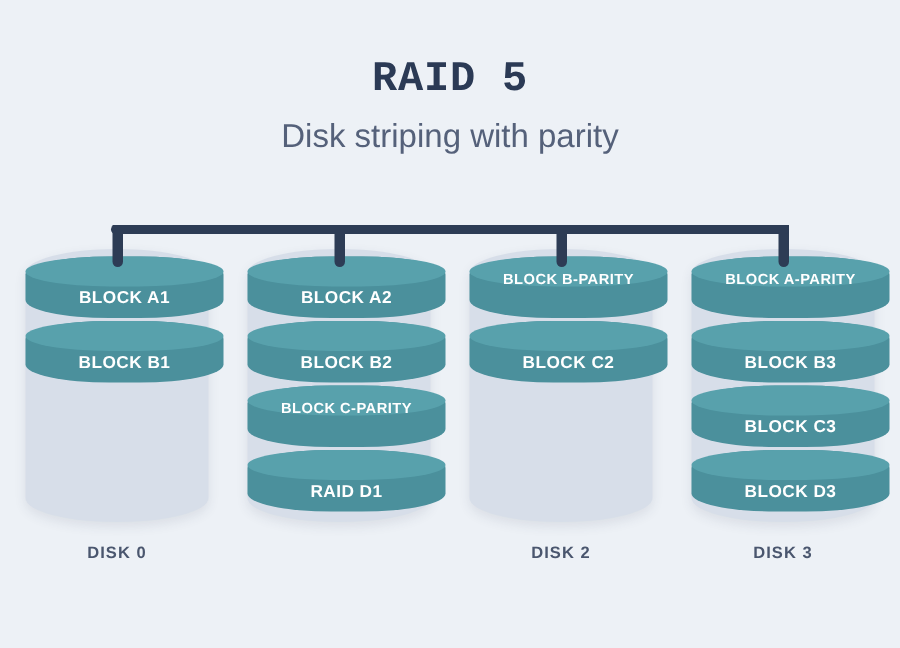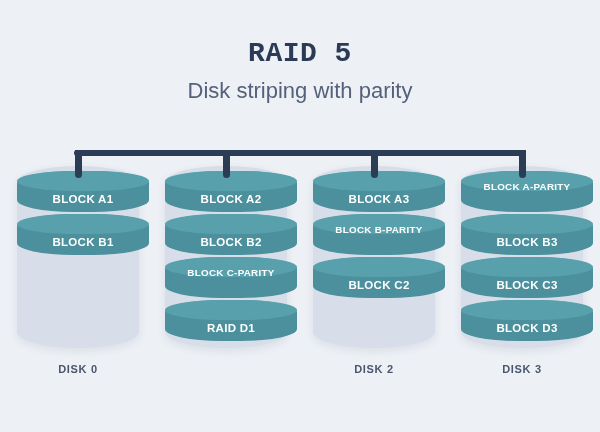--- a/index.html
+++ b/index.html
@@ -168,23 +168,20 @@
 
   <div class="segment">
     <span class="segment-label">RAID D1</span>
   </div>
 </div>
   </div>
 
   <div class="disk">
     <div class="bus-drop"></div>
     <div class="shell">
-  <div class="segment">
-    <span class="segment-label">BLOCK A3</span>
-  </div>
 
   <div class="segment parity">
     <span class="segment-label">BLOCK B-PARITY</span>
   </div>
 
   <div class="segment">
     <span class="segment-label">BLOCK C2</span>
   </div>
 
 </div>

